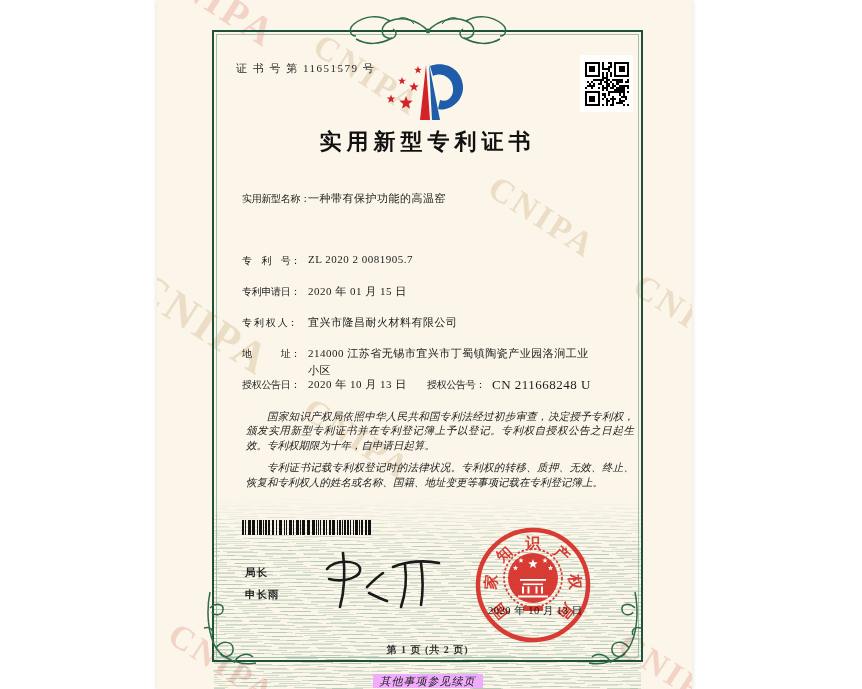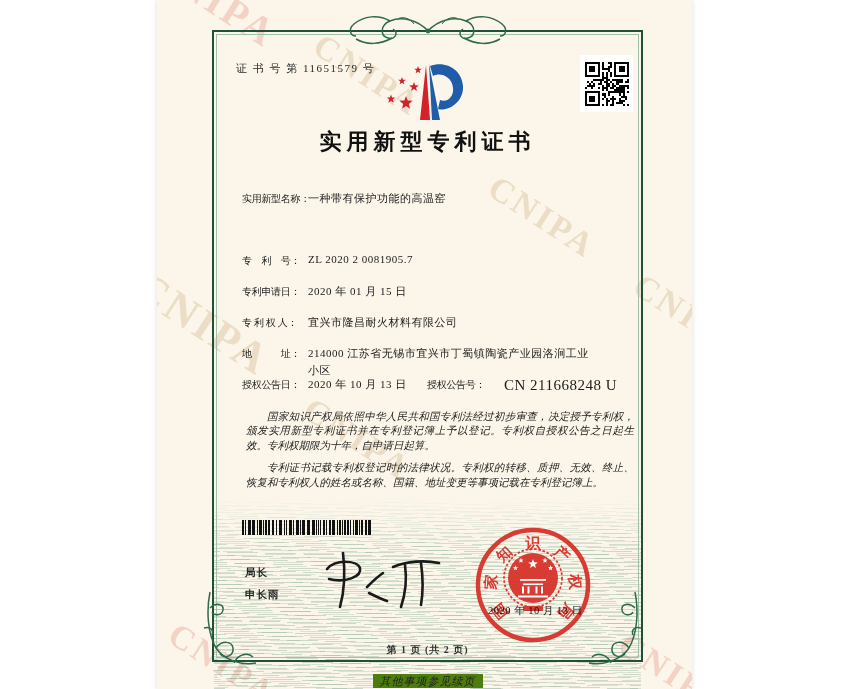--- a/index.html
+++ b/index.html
@@ -29,39 +29,39 @@
   .logo{position:absolute;left:227px;top:56px;z-index:4;}
   .qr-patch{position:absolute;left:423px;top:55px;width:53px;height:57px;background:#ffffff;z-index:4;
             display:flex;align-items:center;justify-content:center;}
   .title{position:absolute;left:55px;top:127px;width:431px;text-align:center;font-size:22px;
          font-weight:700;letter-spacing:5px;color:#111;z-index:4;}
   .frow{position:absolute;left:85px;width:410px;height:16px;color:#1c1c1c;z-index:4;}
   .flabel{position:absolute;left:0;top:1px;width:66px;font-size:10px;letter-spacing:-0.3px;white-space:nowrap;}
   .fvalue{position:absolute;left:66px;top:0;font-size:11px;letter-spacing:.5px;white-space:nowrap;}
   .fvalue2{position:absolute;left:66px;top:17px;font-size:11px;letter-spacing:.5px;}
   .glabel2{position:absolute;left:185px;top:1px;font-size:10px;letter-spacing:-0.3px;white-space:nowrap;}
-  .gvalue2{position:absolute;left:262px;top:0;font-size:15px;letter-spacing:.5px;white-space:nowrap;}
+  .gvalue2{position:absolute;left:250px;top:0;font-size:13px;letter-spacing:.5px;white-space:nowrap;}
   .body-text{position:absolute;left:81px;top:402px;width:404px;z-index:4;color:#222;
              font-size:10.5px;line-height:14.4px;text-align:justify;font-style:italic;}
   .body-text p{margin:8px;text-indent:21px;}
   .barcode{position:absolute;left:85px;top:520px;z-index:4;}
   .director-label{position:absolute;left:88px;top:566px;z-index:4;color:#222;
        font:600 10.5px "Liberation Sans","DejaVu Sans",sans-serif;letter-spacing:1px;}
   .director-name{position:absolute;left:88px;top:588px;z-index:4;color:#222;
        font:600 10.5px "Liberation Sans","DejaVu Sans",sans-serif;letter-spacing:1px;}
   .signature{position:absolute;left:160px;top:549px;z-index:5;}
   .seal{position:absolute;left:317px;top:526px;width:118px;height:118px;z-index:4;opacity:.95;}
   .seal-ring{position:absolute;inset:0;}
   .seal-char{position:absolute;width:16px;height:16px;text-align:center;line-height:16px;
              font-size:15px;font-weight:700;color:#d7332b;}
   .seal-date{position:absolute;left:331px;top:604px;z-index:5;color:#111;font-size:10.5px;letter-spacing:.5px;white-space:nowrap;}
   .page-info{position:absolute;left:55px;top:643px;width:431px;text-align:center;z-index:4;
              font-size:10px;color:#333;letter-spacing:1px;font-weight:bold;}
   .footer-note{position:absolute;left:55px;top:671px;width:431px;text-align:center;z-index:4;}
-  .footer-note span{background:#4d7c0f;padding:1px 7px;font-size:11px;font-style:italic;color:#222;letter-spacing:1px;}
+  .footer-note span{background:#f0abfc;padding:1px 7px;font-size:11px;font-style:italic;color:#222;letter-spacing:1px;}
 </style>
 </head>
 <body>
 
 <div class="canvas">
   <div class="sheet">
 
     <span class="wm pink" style="left:-12px;top:-24px;font-size:40px;">CNIPA</span>
     <span class="wm tan" style="left:150px;top:56px;">CNIPA</span>
     <span class="wm tan" style="left:325px;top:198px;">CNIPA</span>

